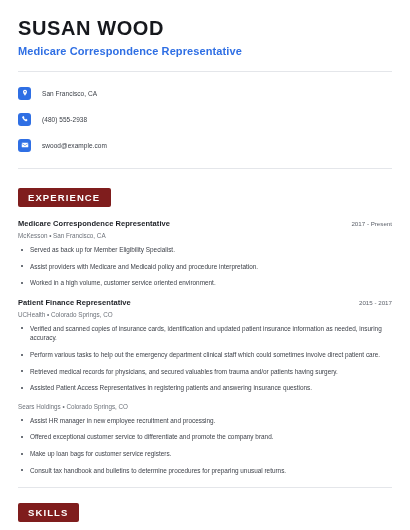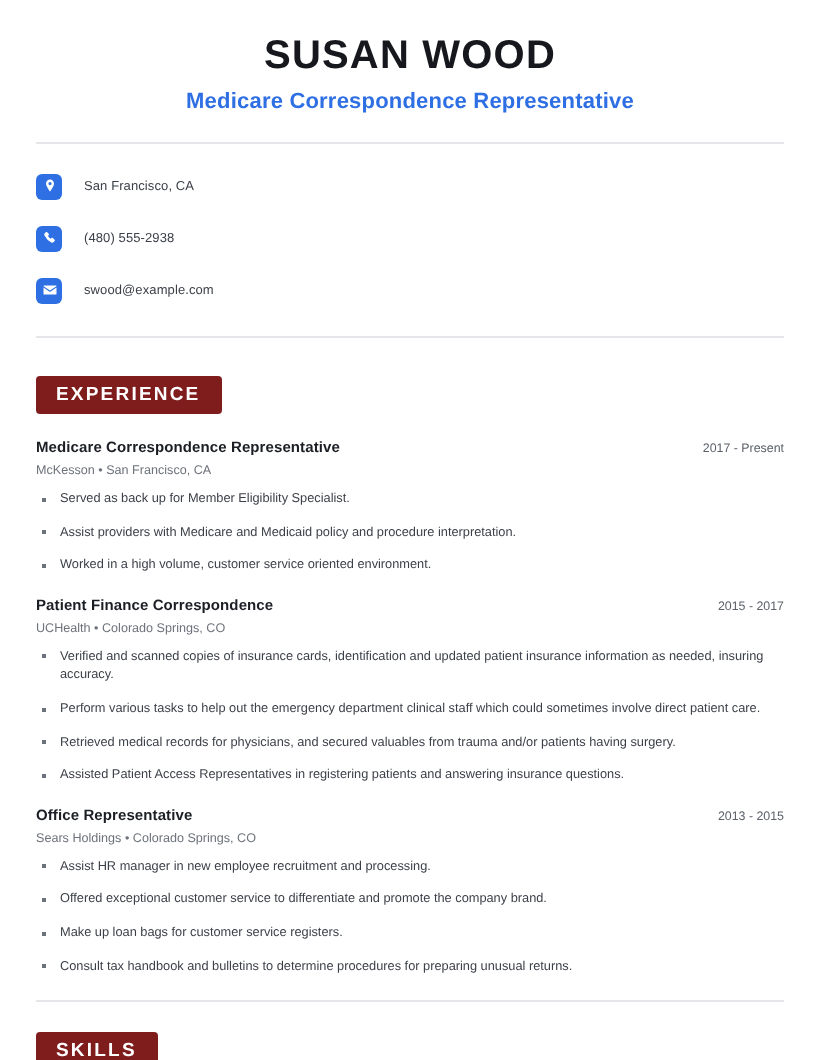--- a/index.html
+++ b/index.html
@@ -14,21 +14,20 @@
   .page {
     width: 410px;
     height: 530px;
     padding: 0 18px;
     position: relative;
   }
 
   
   .header {
     padding-top: 17px;
-    text-align: center;
   }
   .full-name {
     font-size: 20px;
     font-weight: 700;
     letter-spacing: 0.6px;
     color: #16181d;
     line-height: 1.1;
   }
   .job-title {
     margin-top: 6px;
@@ -191,37 +190,33 @@
         <div class="job-meta">McKesson • San Francisco, CA</div>
         <ul class="bullets">
           <li>Served as back up for Member Eligibility Specialist.</li>
           <li>Assist providers with Medicare and Medicaid policy and procedure interpretation.</li>
           <li>Worked in a high volume, customer service oriented environment.</li>
         </ul>
       </div>
 
       <div class="job">
         <div class="job-head">
-          <span class="job-role">Patient Finance Correspondence</span>
+          <span class="job-role">Patient Finance Representative</span>
           <span class="job-dates">2015 - 2017</span>
         </div>
         <div class="job-meta">UCHealth • Colorado Springs, CO</div>
         <ul class="bullets">
           <li>Verified and scanned copies of insurance cards, identification and updated patient insurance information as needed, insuring accuracy.</li>
           <li>Perform various tasks to help out the emergency department clinical staff which could sometimes involve direct patient care.</li>
           <li>Retrieved medical records for physicians, and secured valuables from trauma and/or patients having surgery.</li>
           <li>Assisted Patient Access Representatives in registering patients and answering insurance questions.</li>
         </ul>
       </div>
 
       <div class="job">
-        <div class="job-head">
-          <span class="job-role">Office Representative</span>
-          <span class="job-dates">2013 - 2015</span>
-        </div>
         <div class="job-meta">Sears Holdings • Colorado Springs, CO</div>
         <ul class="bullets">
           <li>Assist HR manager in new employee recruitment and processing.</li>
           <li>Offered exceptional customer service to differentiate and promote the company brand.</li>
           <li>Make up loan bags for customer service registers.</li>
           <li>Consult tax handbook and bulletins to determine procedures for preparing unusual returns.</li>
         </ul>
       </div>
 
     </div>

